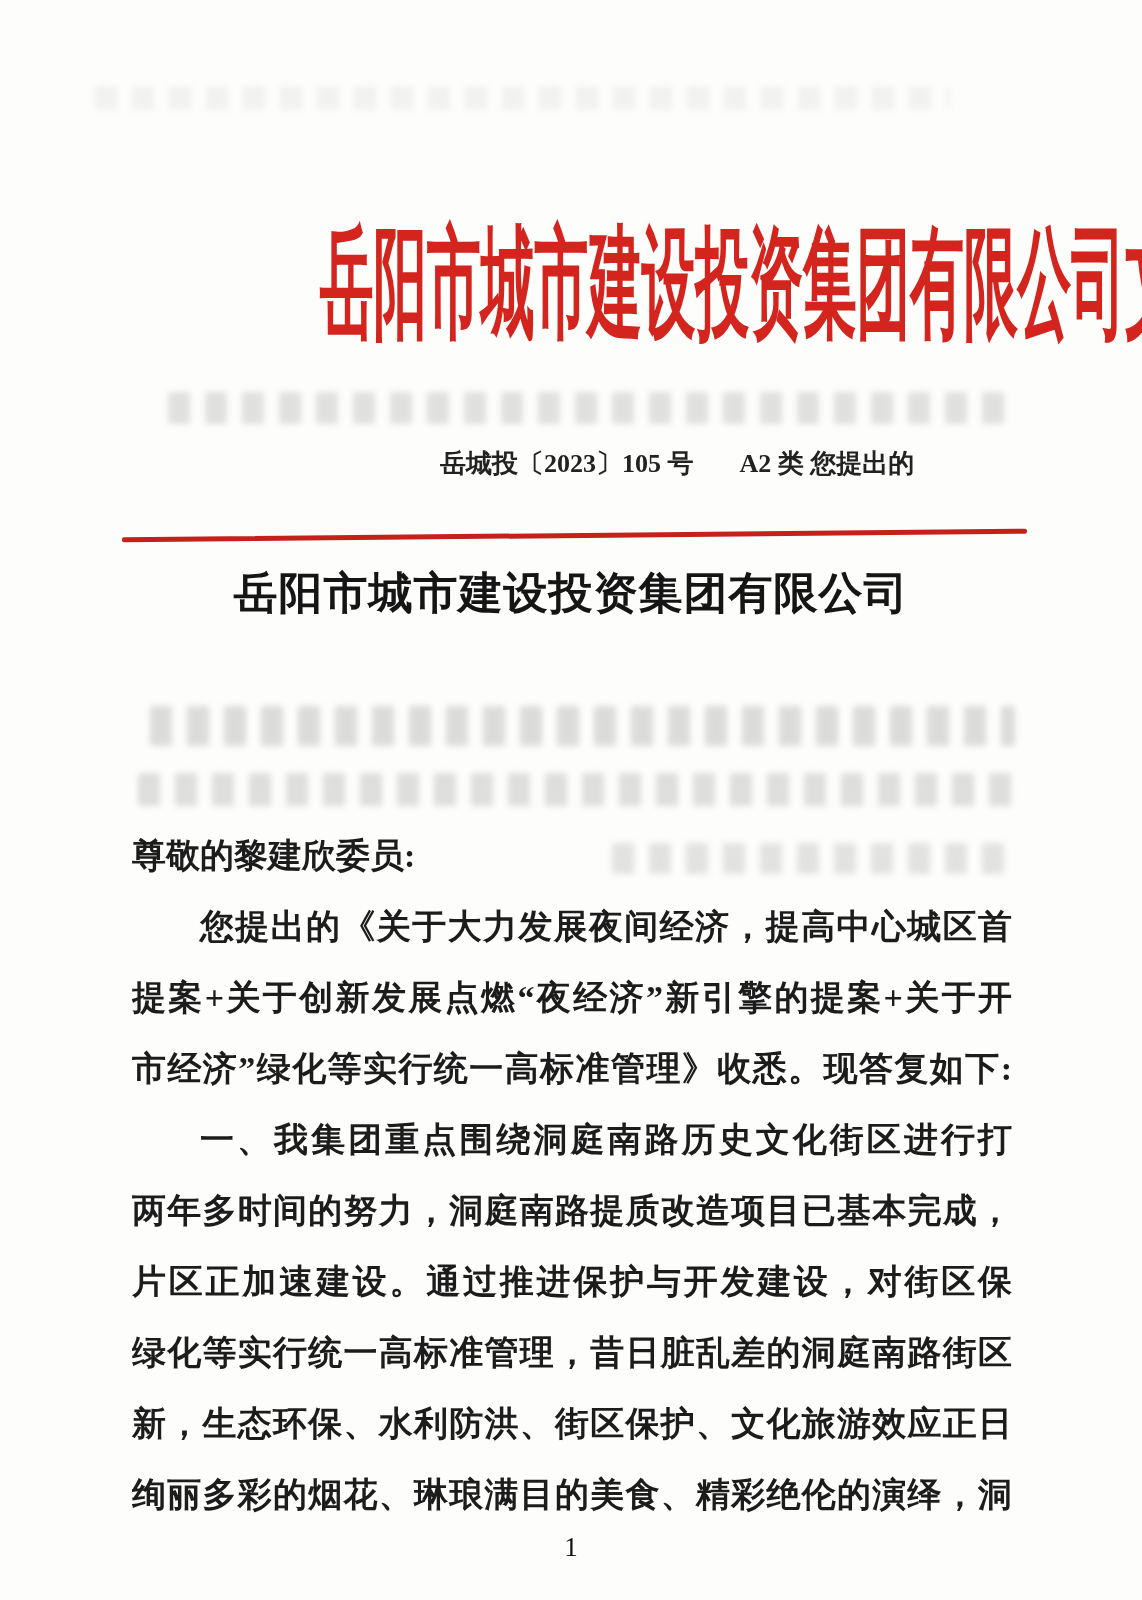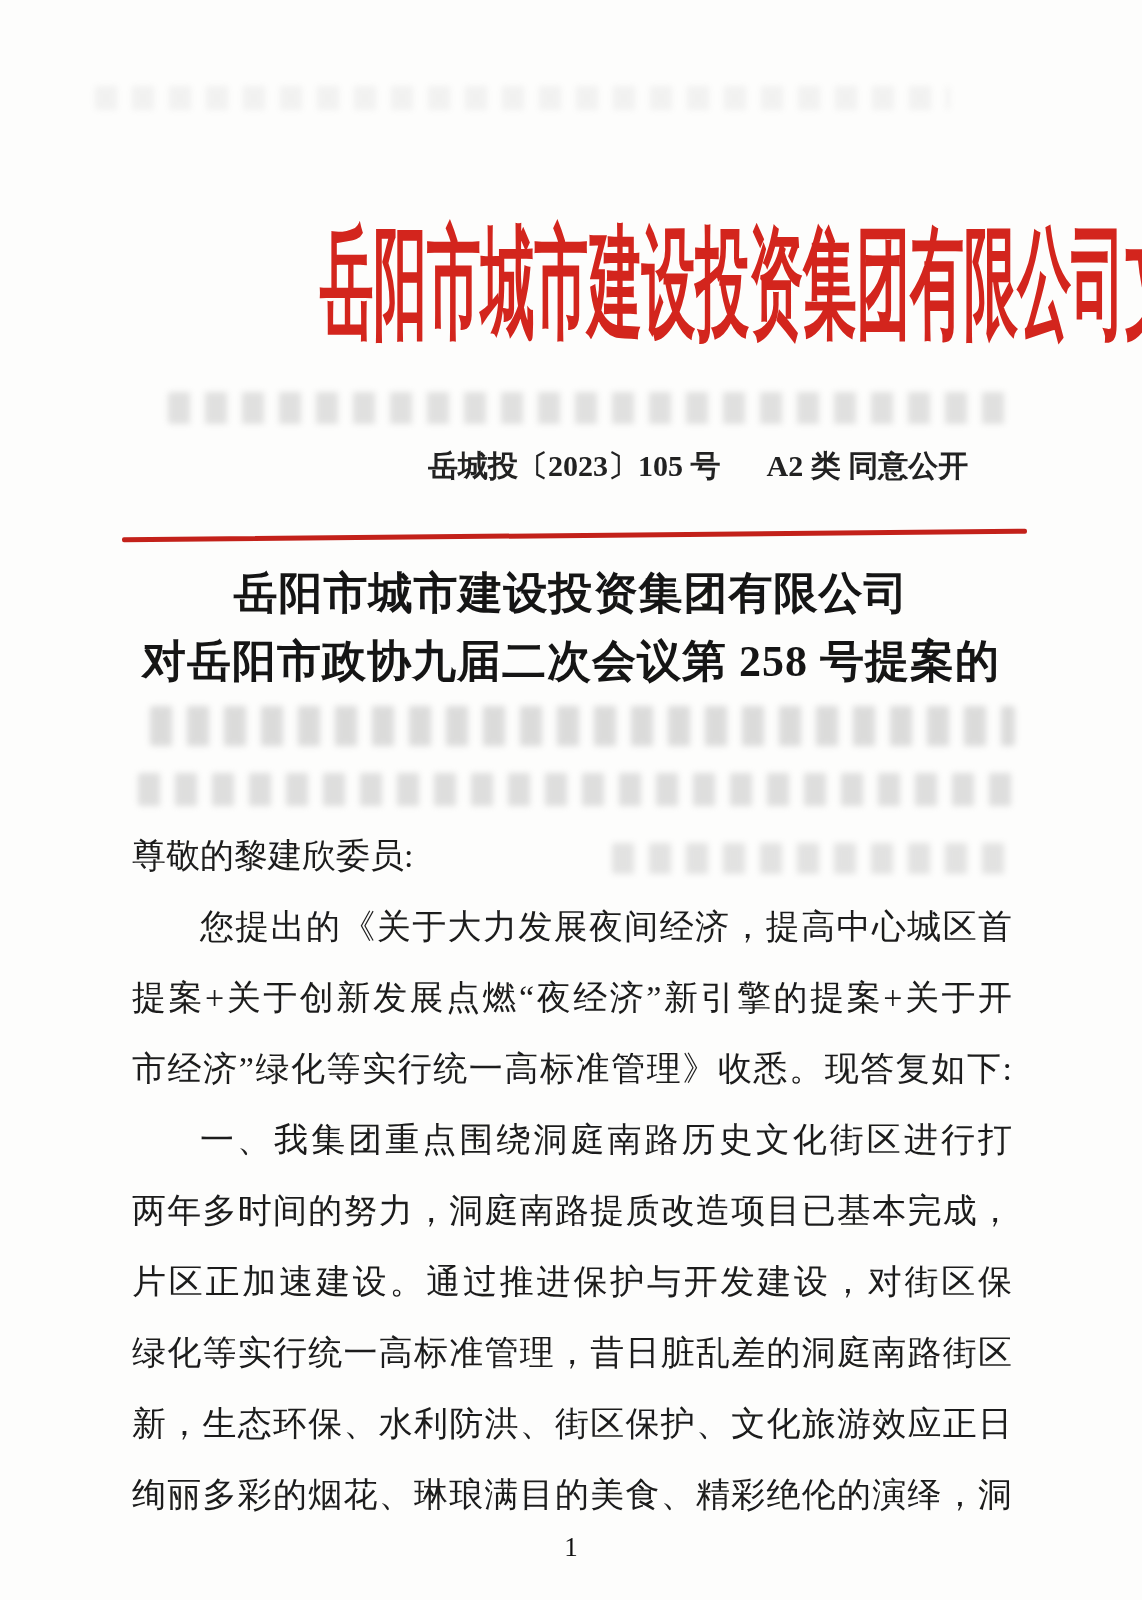--- a/index.html
+++ b/index.html
@@ -48,24 +48,24 @@
     white-space: nowrap;
     transform: scaleX(0.44);
     transform-origin: 50% 50%;
     letter-spacing: 0px;
   }
 
   
   .doc-line {
     position: absolute;
     top: 446px;
-    left: 428px;
+    left: 440px;
     display: flex;
     gap: 46px;
-    font-size: 30px;
+    font-size: 26px;
     font-weight: bold;
     white-space: nowrap;
     color: #222;
   }
 
   
   .red-rule {
     position: absolute;
     top: 533px;
     left: 122px;
@@ -92,20 +92,21 @@
   }
 
   
   .letter-body {
     position: absolute;
     top: 820px;
     left: 132px;
     width: 880px;
     font-size: 34px;
     color: #1c1c1c;
+    font-weight: bold;
   }
   .line {
     height: 71px;
     line-height: 71px;
     white-space: nowrap;
   }
   .just {
     text-align: justify;
     text-align-last: justify;
     white-space: normal;
@@ -131,28 +132,27 @@
   <div class="ghost g-top"></div>
   <div class="ghost g-docline"></div>
   <div class="ghost g-titlerow"></div>
   <div class="ghost g-bodyline"></div>
   <div class="ghost g-salutright"></div>
 
   <h1 class="letterhead">岳阳市城市建设投资集团有限公司文件</h1>
 
   <div class="doc-line">
     <span>岳城投〔2023〕105 号</span>
-    <span>A2 类 同意公开</span>
+    <span>A2 类 您提出的</span>
   </div>
 
   <div class="red-rule"></div>
 
   <div class="doc-title">
     <div>岳阳市城市建设投资集团有限公司</div>
-    <div>对岳阳市政协九届二次会议第 258 号提案的</div>
   </div>
 
   <div class="letter-body">
     <div class="line">尊敬的黎建欣委员:</div>
     <div class="line just indent">您提出的《关于大力发展夜间经济，提高中心城区首位度的</div>
     <div class="line just">提案+关于创新发展点燃“夜经济”新引擎的提案+关于开放“夜</div>
     <div class="line just">市经济”绿化等实行统一高标准管理》收悉。现答复如下:</div>
     <div class="line just indent">一、我集团重点围绕洞庭南路历史文化街区进行打造，经过</div>
     <div class="line just">两年多时间的努力，洞庭南路提质改造项目已基本完成，慈氏塔</div>
     <div class="line just">片区正加速建设。通过推进保护与开发建设，对街区保安、保洁、</div>

